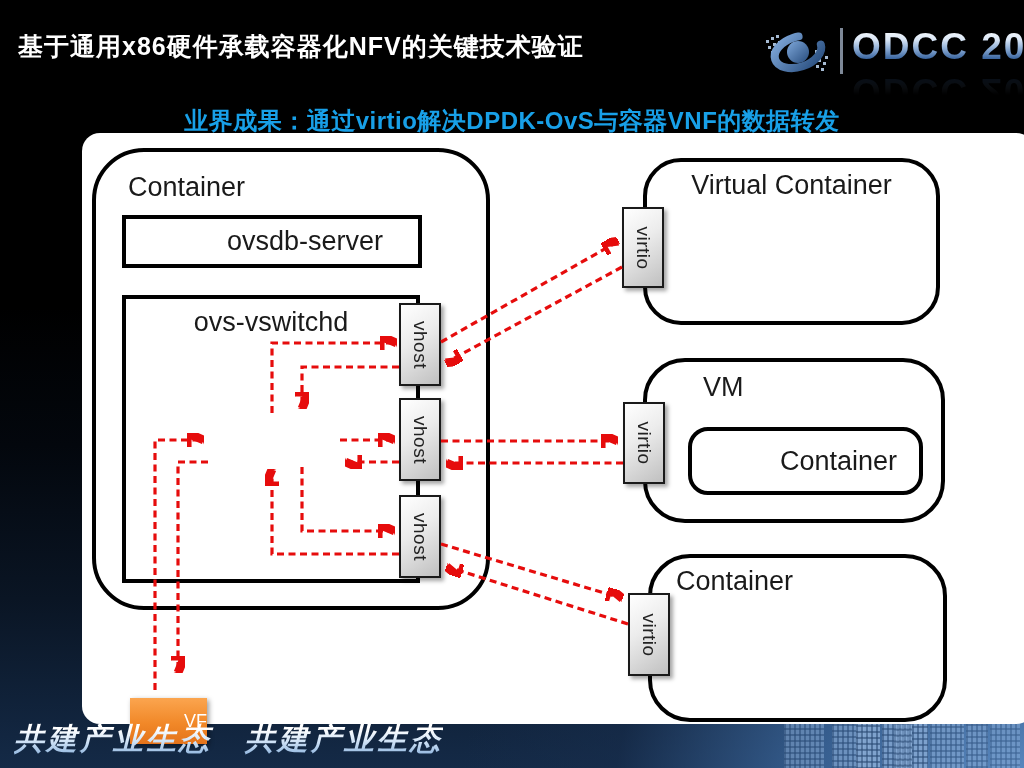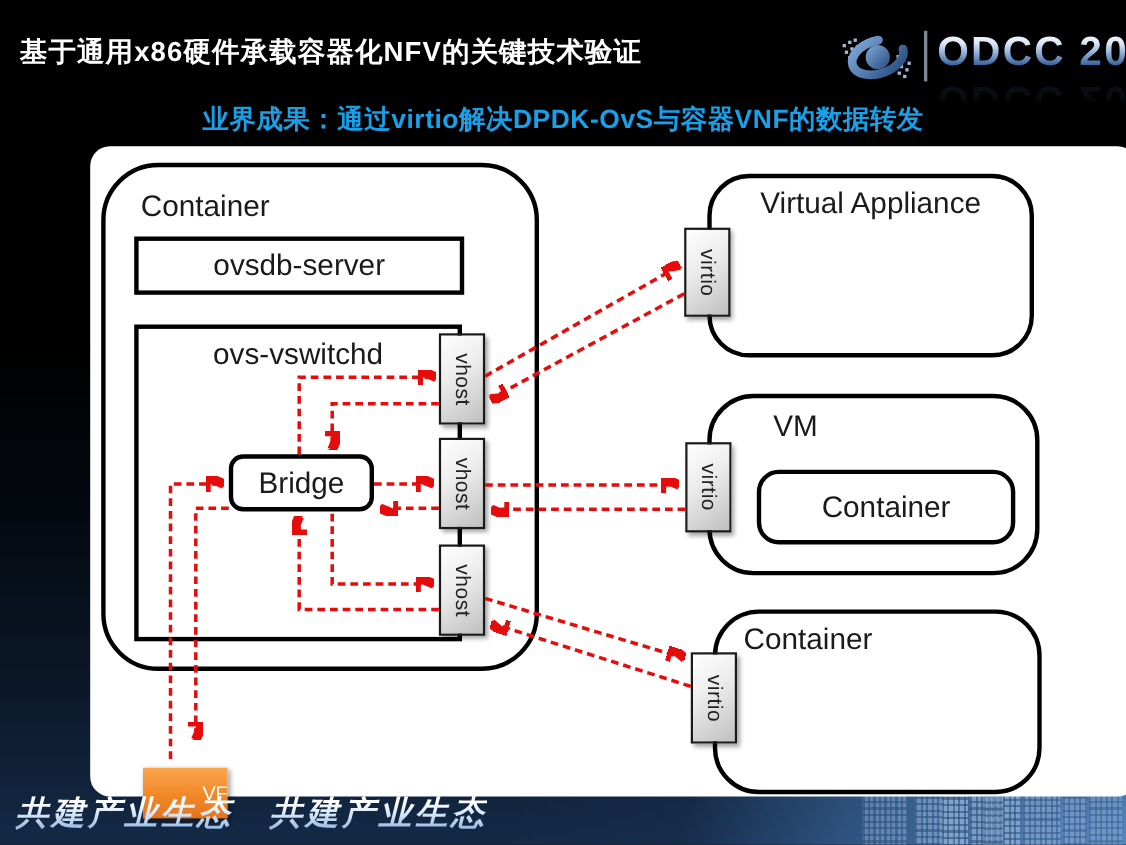--- a/index.html
+++ b/index.html
@@ -43,29 +43,29 @@
   .logo-reflection {
     position:absolute; left:92px; top:52px;
     font-size:37px; font-weight:bold; letter-spacing:2px; white-space:nowrap;
     background:linear-gradient(to bottom,#ffffff 4%,#dbe7f6 32%,#93b2d9 52%,#3a659f 78%,#1b3a66 100%);
     -webkit-background-clip:text; background-clip:text; color:transparent;
     transform:scaleY(-1); opacity:.32;
     -webkit-mask-image:linear-gradient(to top, rgba(0,0,0,.7) 0%, transparent 60%);
     mask-image:linear-gradient(to top, rgba(0,0,0,.7) 0%, transparent 60%);
   }
   .subtitle {
-    position:absolute; left:0; right:0; top:92px; z-index:5;
+    position:absolute; left:0; right:0; top:105px; z-index:5;
     text-align:center; font-size:24px; font-weight:bold; color:#18a0e8; letter-spacing:.5px;
   }
 
   
   .canvas { position:absolute; left:82px; top:133px; width:952px; height:591px; background:#fff; z-index:3;border-radius:18px; }
   .dbox { position:absolute; border:4px solid #000; background:#fff; color:#1a1a1a; }
   .dlabel { font-size:27px; color:#1a1a1a; white-space:nowrap; }
-  .center-lbl { display:flex; align-items:center; justify-content:center; width:100%; height:100%; }
+  .center-lbl { display:flex; align-items:center; justify-content:center; width:100%; height:100%;margin-left:33px; }
   .top-center-lbl { text-align:center; padding-top:8px; }
   .corner-lbl { position:absolute; }
 
   #host-box     { left:10px;  top:15px;  width:398px; height:462px; border-radius:52px; }
   #ovsdb-box    { left:40px;  top:82px;  width:300px; height:53px; }
   #vswitchd-box { left:40px;  top:162px; width:298px; height:288px; }
   #bridge-box   { left:126px; top:280px; width:132px; height:52px; border-radius:13px; }
   #va-box       { left:561px; top:25px;  width:297px; height:167px; border-radius:38px; }
   #vm-box       { left:561px; top:225px; width:302px; height:165px; border-radius:42px; }
   #vm-inner-box { left:606px; top:294px; width:235px; height:68px;  border-radius:20px; }
@@ -172,26 +172,23 @@
     </div>
 
     <div class="dbox" id="ovsdb-box">
       <span class="dlabel center-lbl">ovsdb-server</span>
     </div>
 
     <div class="dbox" id="vswitchd-box">
       <div class="dlabel top-center-lbl">ovs-vswitchd</div>
     </div>
 
-    <div class="dbox" id="bridge-box">
-      <span class="dlabel center-lbl">Bridge</span>
-    </div>
 
     <div class="dbox" id="va-box">
-      <div class="dlabel top-center-lbl">Virtual Appliance</div>
+      <div class="dlabel top-center-lbl">Virtual Container</div>
     </div>
 
     <div class="dbox" id="vm-box">
       <span class="dlabel corner-lbl" style="left:28px; top:10px;margin-left:28px;">VM</span>
     </div>
     <div class="dbox" id="vm-inner-box">
       <span class="dlabel center-lbl">Container</span>
     </div>
 
     <div class="dbox" id="appc-box">

